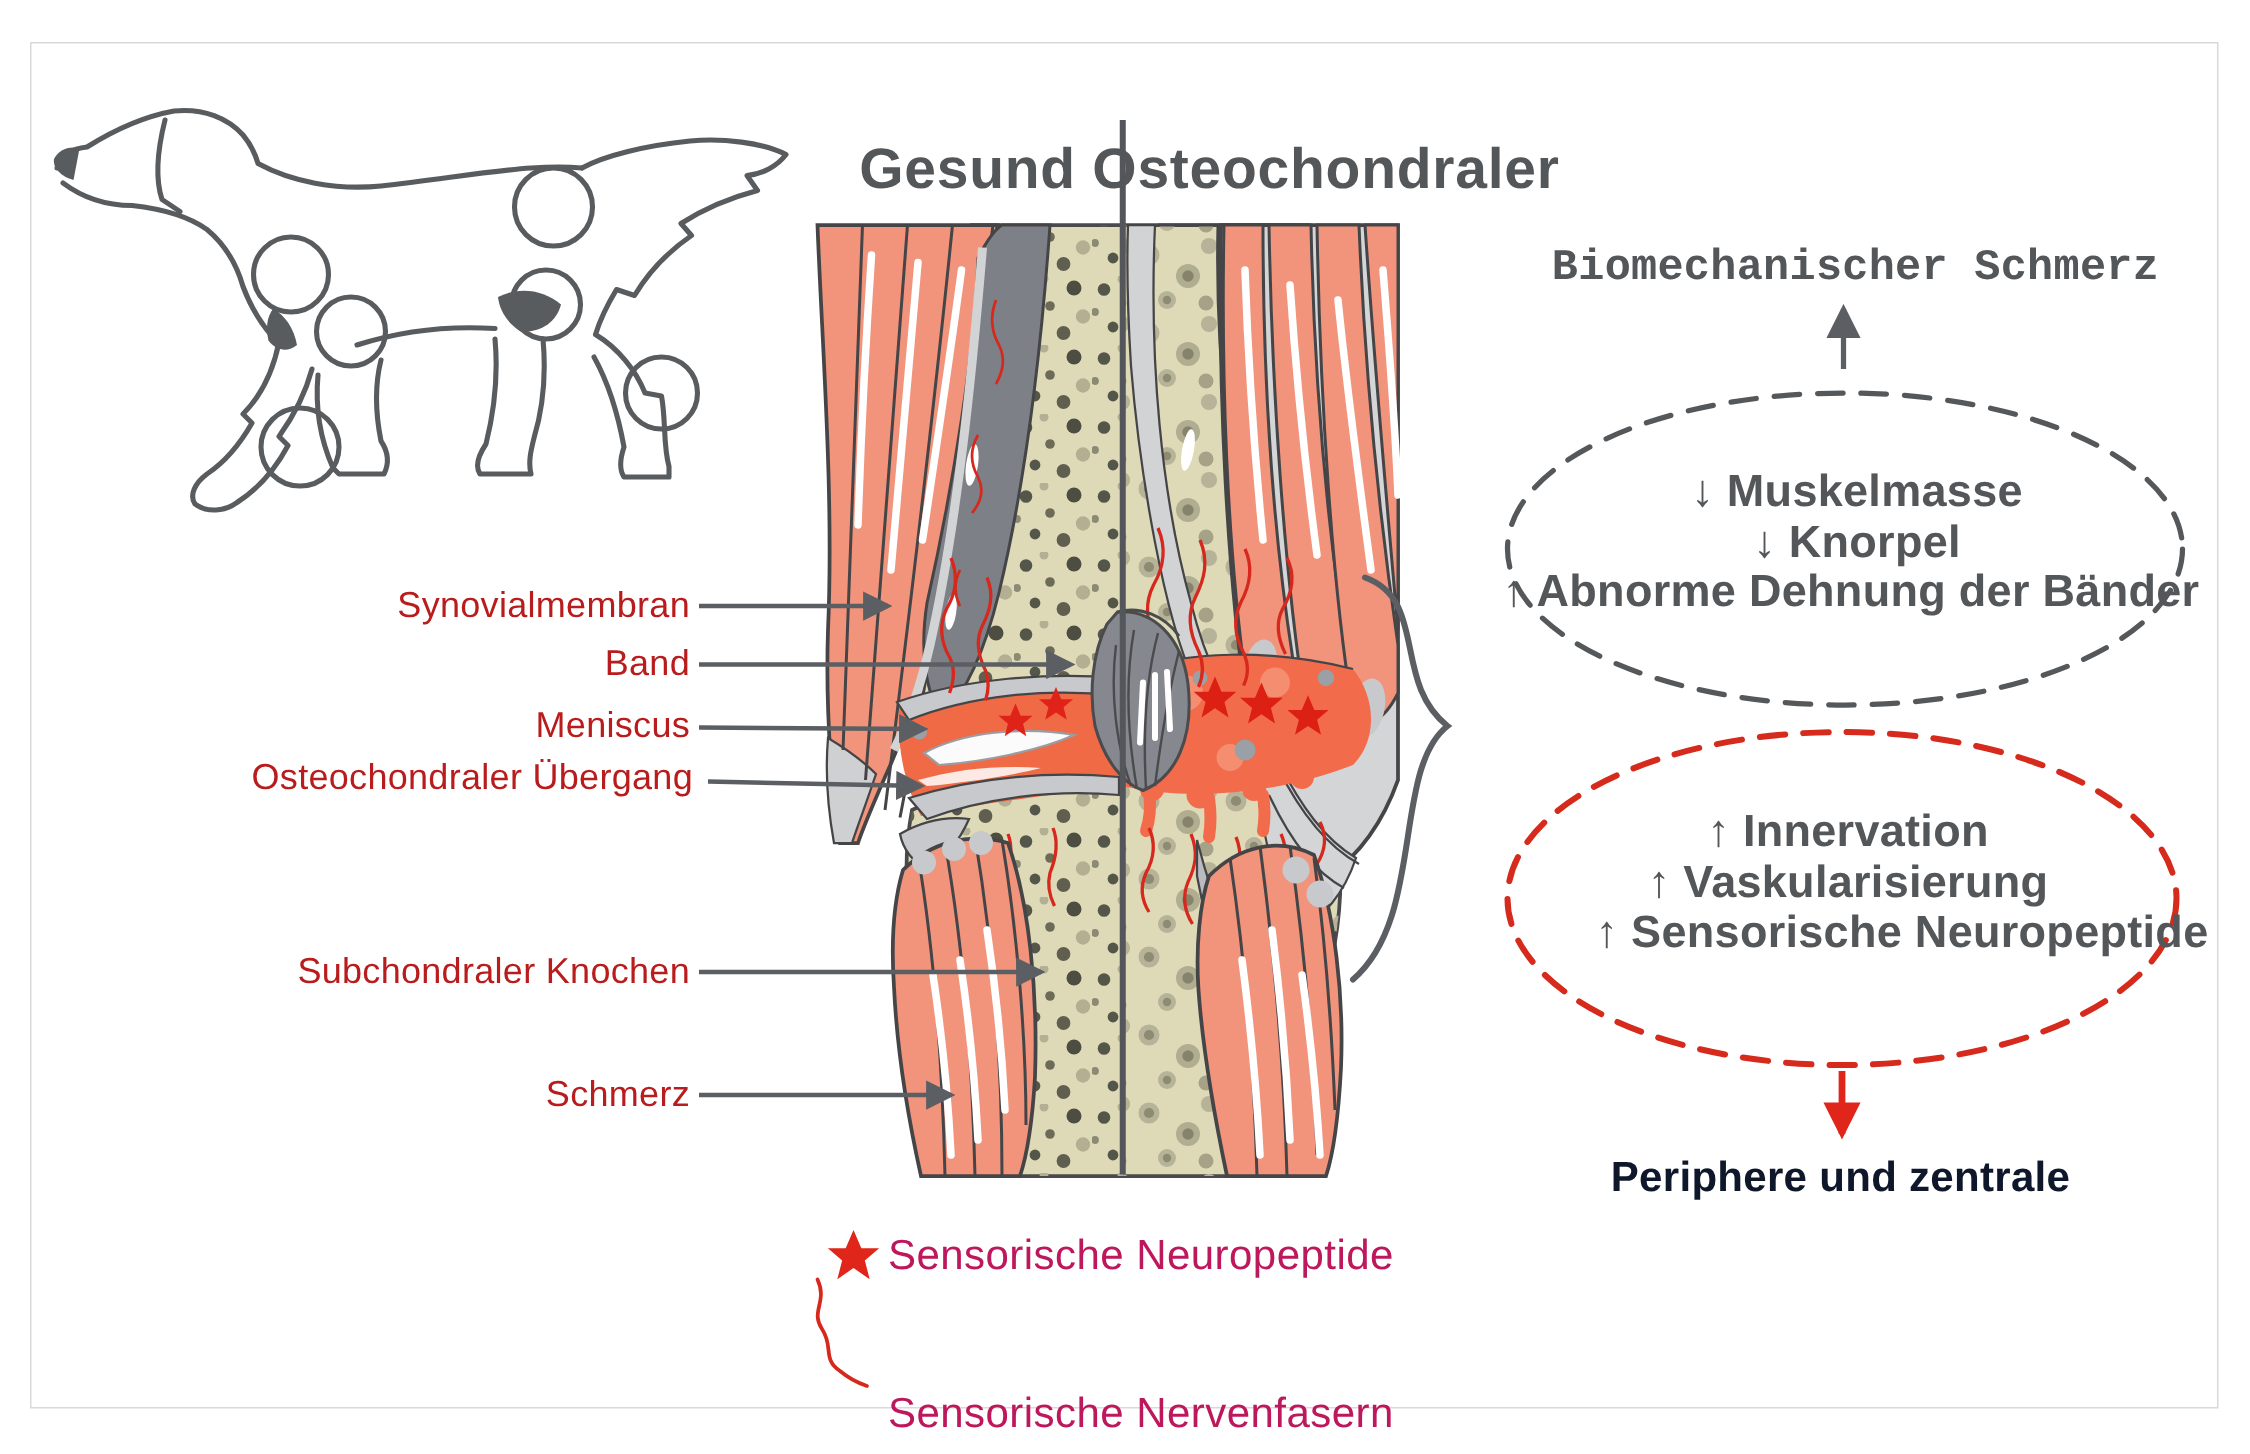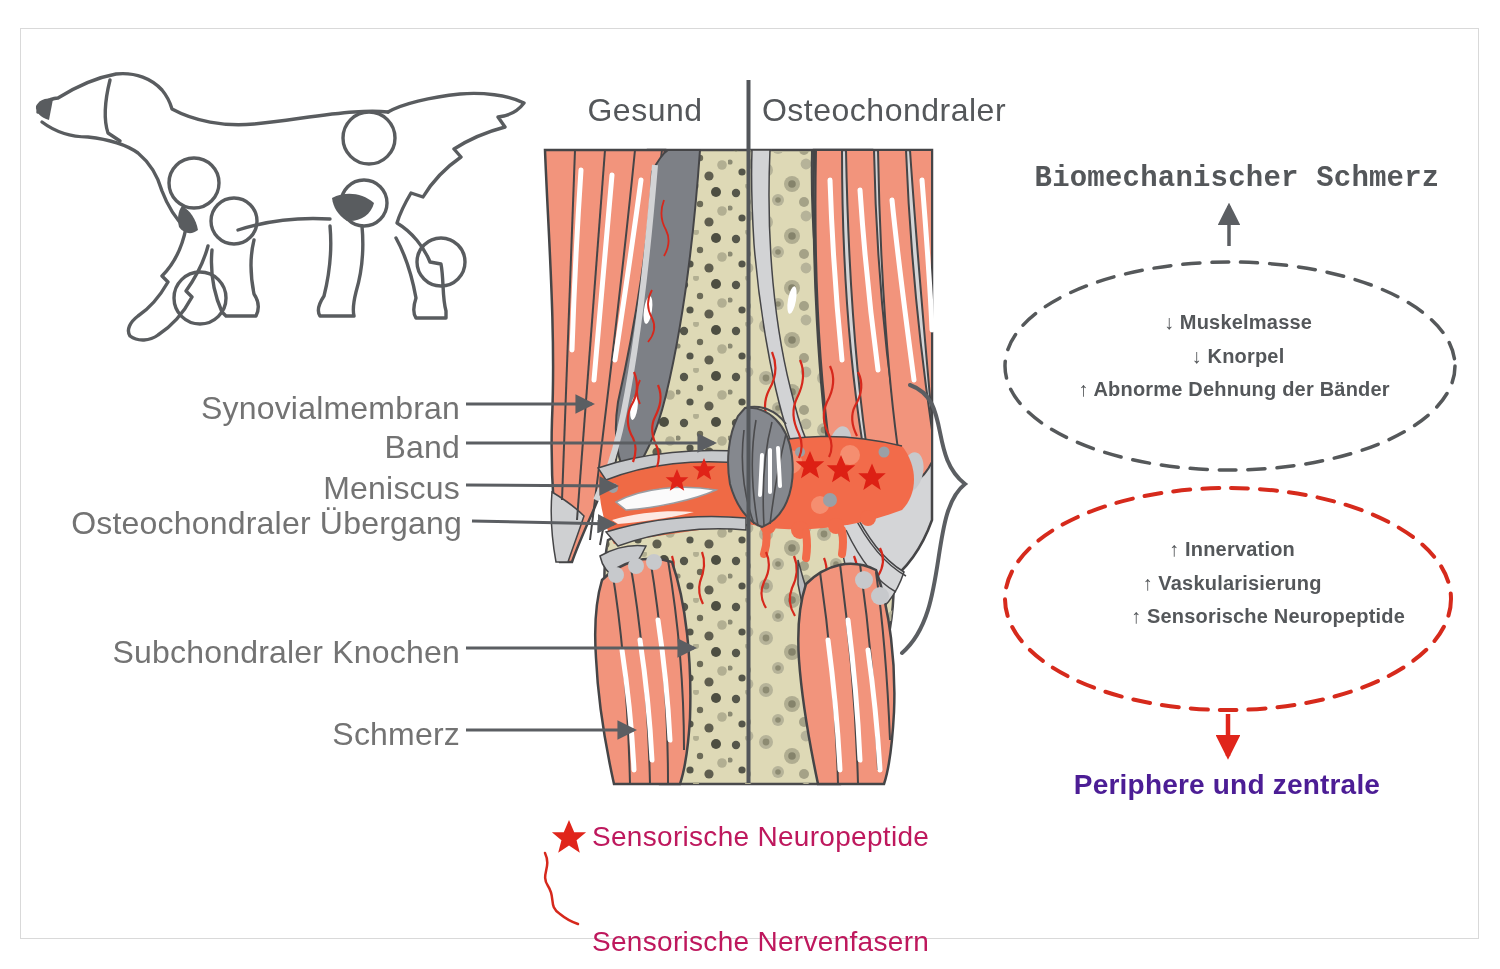--- a/index.html
+++ b/index.html
@@ -4,24 +4,24 @@
 <style>
   html,body{margin:0;padding:0;background:#fff;}
   #stage{position:relative;width:1500px;height:969px;background:#ffffff;overflow:hidden;
          font-family:"Liberation Sans",sans-serif;}
   #frame{position:absolute;left:20px;top:28px;width:1457px;height:909px;
          border:1px solid #d9d9d9;background:#fff;}
   svg{position:absolute;left:0;top:0;}
   .t{position:absolute;color:#54575a;white-space:nowrap;line-height:1.15;}
   .c{transform:translateX(-50%);}
   .r{transform:translateX(-100%);}
-  .title{font-size:32px;font-weight:400;letter-spacing:.5px;}
-  .lbl{font-size:32px;color:#737373;letter-spacing:.2px;}
-  .flowtxt{font-size:20px;font-weight:700;letter-spacing:.2px;}
-  .red{color:#4c1d95;}
+  .title{font-size:38px;font-weight:700;letter-spacing:.5px;}
+  .lbl{font-size:24px;color:#b91c1c;letter-spacing:.2px;}
+  .flowtxt{font-size:30px;font-weight:700;letter-spacing:.2px;}
+  .red{color:#0f172a;}
   .legendtxt{font-size:28px;color:#be185d;letter-spacing:.3px;}
 </style>
 </head>
 <body>
 
 <div id="stage">
   <div id="frame"></div>
 
   <svg width="1500" height="969" viewBox="0 0 1500 969">
     <defs>

